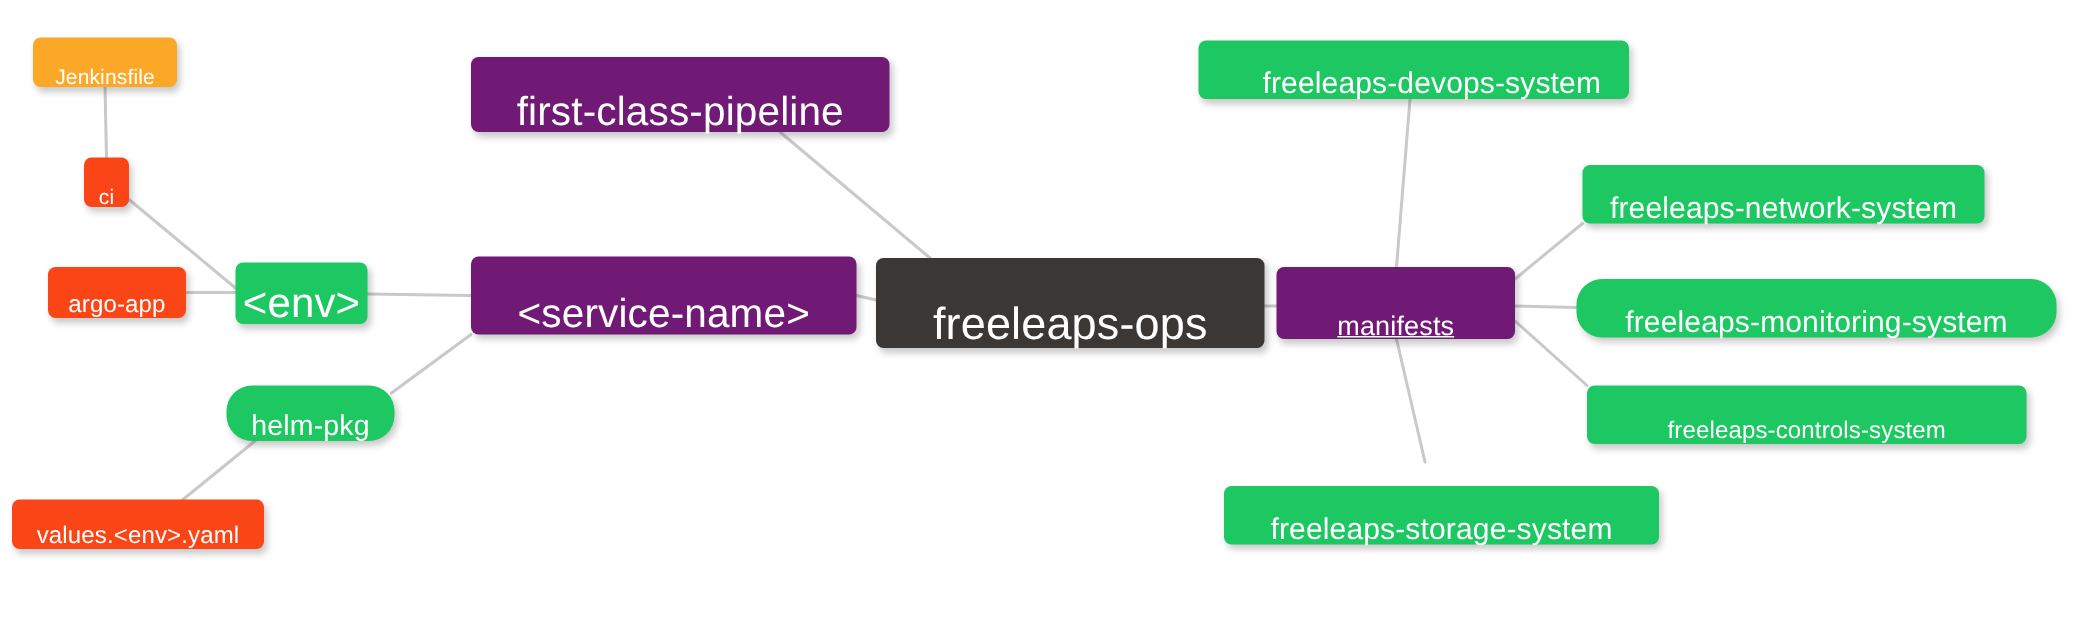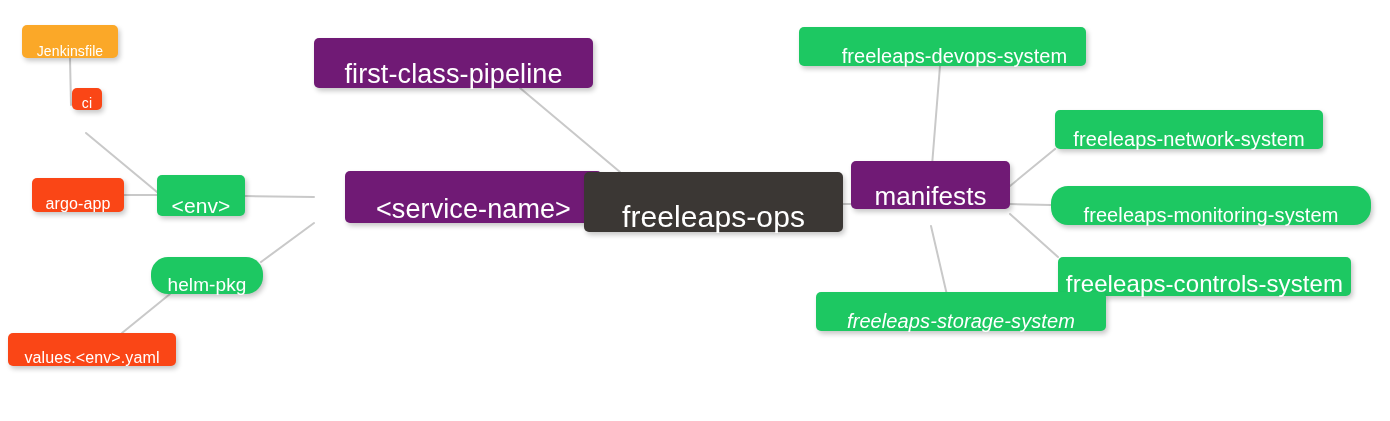--- a/index.html
+++ b/index.html
@@ -65,56 +65,56 @@
       <polyline points="940,66 931,178" fill="none" stroke="#c9c9c9" stroke-width="2" stroke-linecap="round"></polyline>
       <polyline points="1055,149 1010,186" fill="none" stroke="#c9c9c9" stroke-width="2" stroke-linecap="round"></polyline>
       <polyline points="1051,205 1010,204" fill="none" stroke="#c9c9c9" stroke-width="2" stroke-linecap="round"></polyline>
       <polyline points="1058,257 1010,214" fill="none" stroke="#c9c9c9" stroke-width="2" stroke-linecap="round"></polyline>
       <polyline points="950,308 931,226" fill="none" stroke="#c9c9c9" stroke-width="2" stroke-linecap="round"></polyline>
     </svg>
   <div id="nodes">
       <div class="node c-orange" style="left: 22px; top: 25px; width: 96px; height: 33px; font-size: 14px;">
         <span>Jenkinsfile</span>
       </div>
-      <div class="node c-red" style="left: 56px; top: 88px; width: 30px; height: 22px; font-size: 14px; margin-left: 16px;">
+      <div class="node c-red" style="left: 56px; top: 105px; width: 30px; height: 33px; font-size: 14px;">
         <span>ci</span>
       </div>
       <div class="node c-red" style="left: 32px; top: 178px; width: 92px; height: 34px; font-size: 16px;">
         <span>argo-app</span>
       </div>
-      <div class="node c-green" style="left: 157px; top: 175px; width: 88px; height: 41px; font-size: 21px;">
+      <div class="node c-green" style="left: 157px; top: 175px; width: 88px; height: 41px; font-size: 28px;">
         <span>&lt;env&gt;</span>
       </div>
       <div class="node c-green" style="left: 151px; top: 257px; width: 112px; height: 37px; font-size: 19px; border-radius: 17px;">
         <span>helm-pkg</span>
       </div>
       <div class="node c-red" style="left: 8px; top: 333px; width: 168px; height: 33px; font-size: 16px;">
         <span>values.&lt;env&gt;.yaml</span>
       </div>
       <div class="node c-blue" style="left: 314px; top: 38px; width: 279px; height: 50px; font-size: 27px;">
         <span>first-class-pipeline</span>
       </div>
-      <div class="node c-blue" style="left: 314px; top: 171px; width: 257px; height: 52px; font-size: 27px; margin-left: 31px;">
+      <div class="node c-blue" style="left: 314px; top: 171px; width: 257px; height: 52px; font-size: 27px;">
         <span>&lt;service-name&gt;</span>
       </div>
       <div class="node c-root" style="left: 584px; top: 172px; width: 259px; height: 60px; font-size: 30px;">
         <span>freeleaps-ops</span>
       </div>
-      <div class="node c-blue" style="left: 851px; top: 161px; width: 159px; height: 48px; font-size: 26px;">
+      <div class="node c-blue" style="left: 851px; top: 178px; width: 159px; height: 48px; font-size: 18px; text-decoration: underline;">
         <span>manifests</span>
       </div>
       <div class="node c-green" style="left: 799px; top: 27px; width: 287px; height: 39px; font-size: 20px; padding-left: 24px;">
         <span>freeleaps-devops-system</span>
       </div>
       <div class="node c-green" style="left: 1055px; top: 110px; width: 268px; height: 39px; font-size: 20px;">
         <span>freeleaps-network-system</span>
       </div>
       <div class="node c-green" style="left: 1051px; top: 186px; width: 320px; height: 39px; font-size: 20px; border-radius: 17px;">
         <span>freeleaps-monitoring-system</span>
       </div>
-      <div class="node c-green" style="left: 1058px; top: 257px; width: 293px; height: 39px; font-size: 24px;">
+      <div class="node c-green" style="left: 1058px; top: 257px; width: 293px; height: 39px; font-size: 16px;">
         <span>freeleaps-controls-system</span>
       </div>
-      <div class="node c-green" style="left: 816px; top: 292px; width: 290px; height: 39px; font-size: 20px; font-style: italic;">
+      <div class="node c-green" style="left: 816px; top: 324px; width: 290px; height: 39px; font-size: 20px;">
         <span>freeleaps-storage-system</span>
       </div>
     </div>
 </div>
 
 </body></html>

